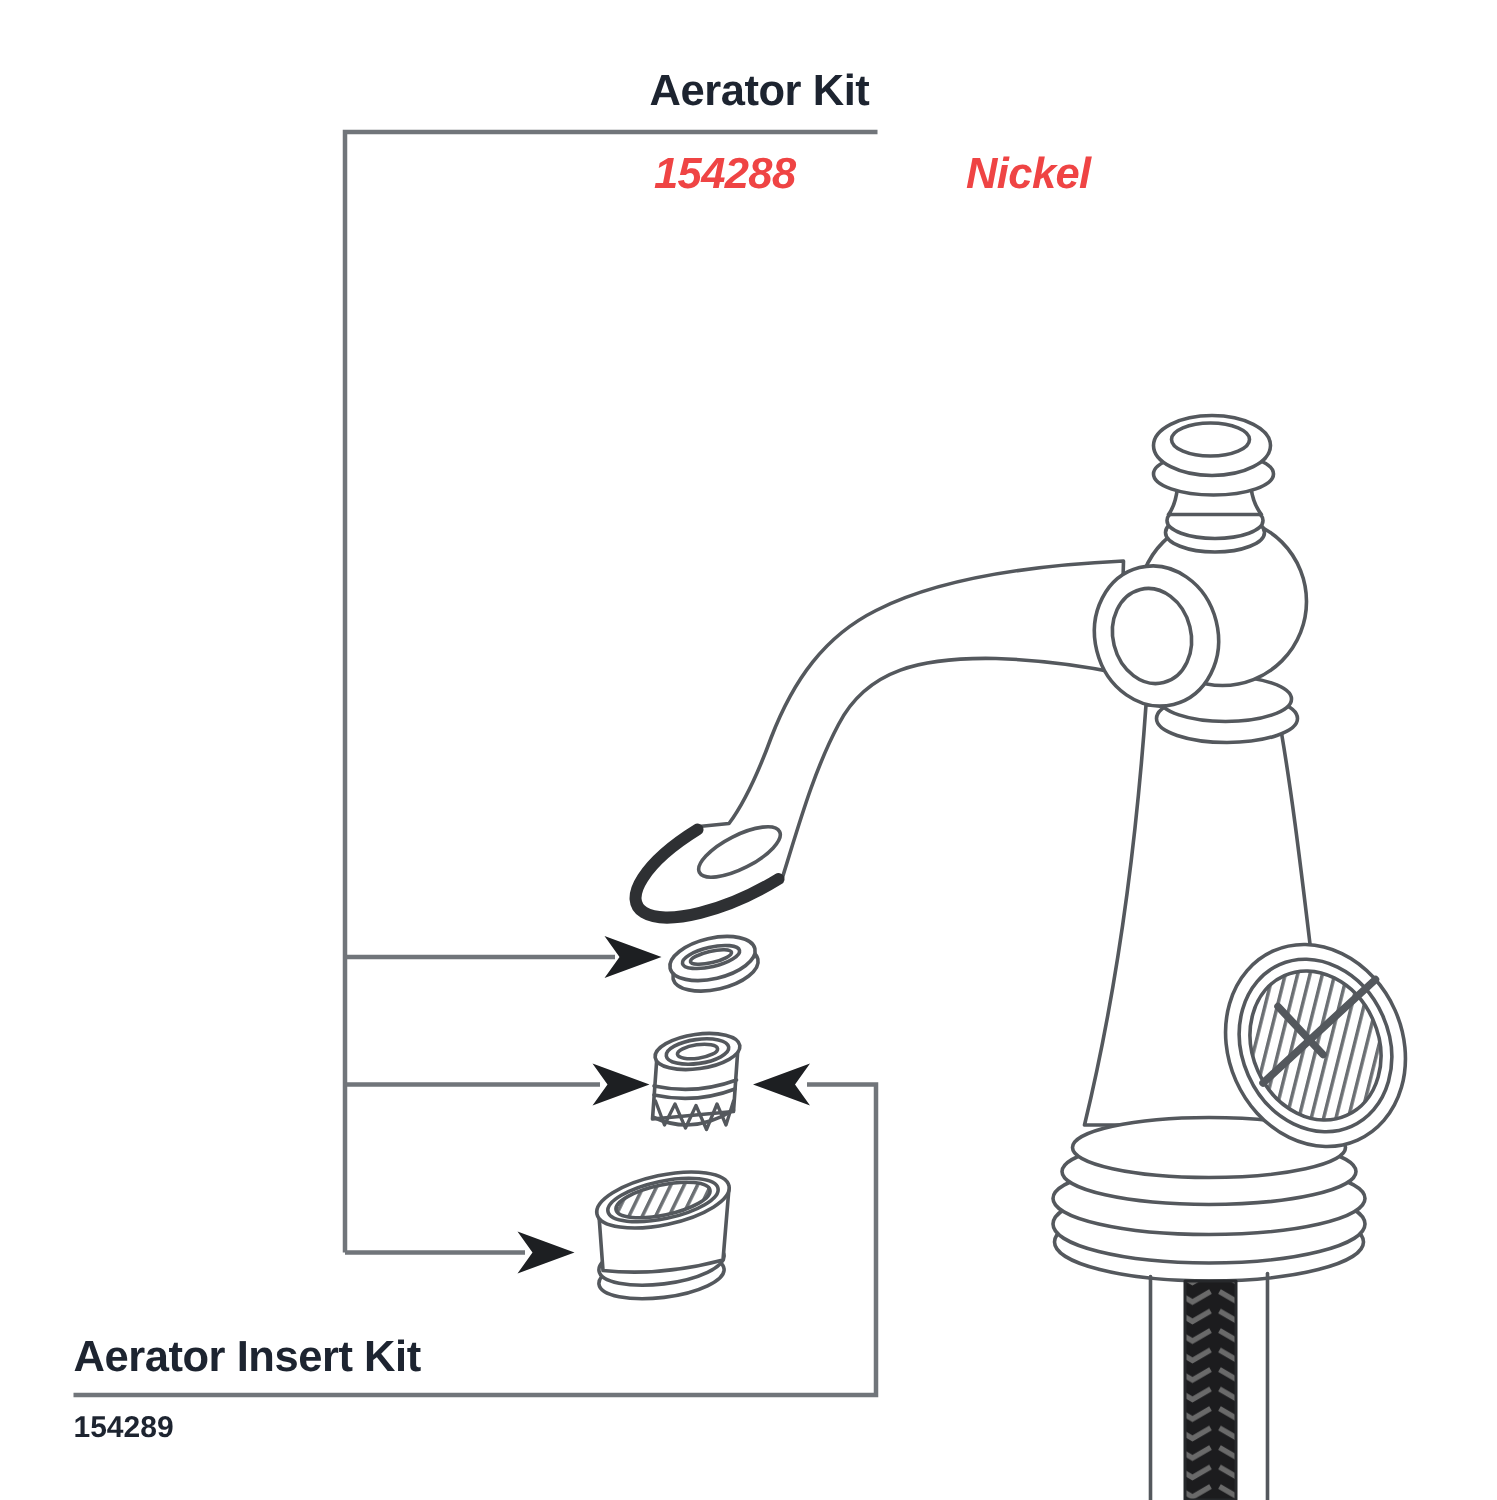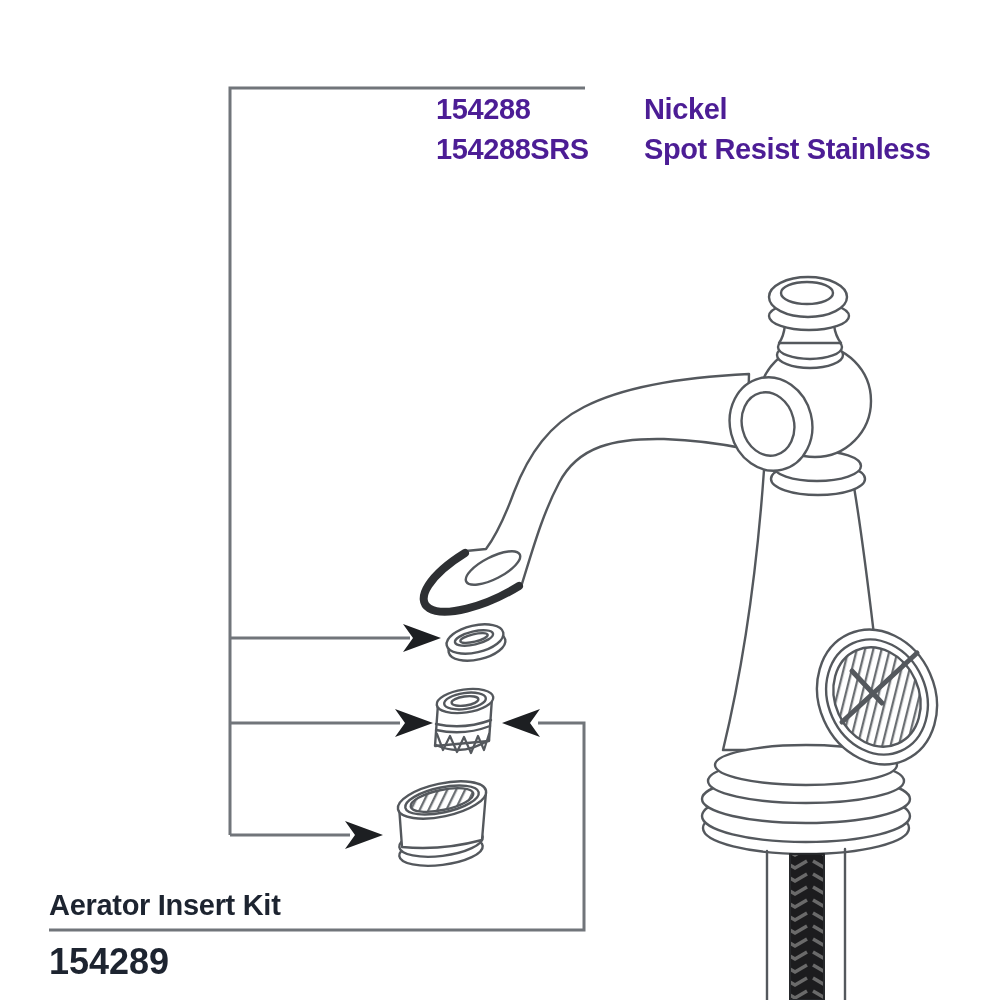--- a/index.html
+++ b/index.html
@@ -5,25 +5,25 @@
   html,body{margin:0;padding:0;}
   body{background:#e9e9e9;font-family:"Liberation Sans",sans-serif;}
   #stage{
     position:relative;width:998px;height:1000px;background:#ffffff;
     overflow:hidden;margin:0 auto;
   }
   #diagram-svg{position:absolute;left:0;top:0;width:998px;height:1000px;}
   .txt{position:absolute;color:#1d2430;font-weight:700;white-space:nowrap;}
   #aerator-kit-title{left:433px;top:45px;font-size:29px;letter-spacing:-0.3px;}
   #aerator-kit-list{position:absolute;left:436px;top:93px;}
-  .kit-row{display:flex;height:39.5px;align-items:flex-start;color:#4c1d95;font-weight:700;
-           font-size:29px;letter-spacing:-0.4px;}
+  .kit-row{display:flex;height:39.5px;align-items:flex-end;color:#ef4444;font-weight:700;
+           font-size:29px;letter-spacing:-0.4px;font-style:italic;}
   .kit-row .sku{width:208px;}
   #insert-kit-title{left:49px;top:889px;font-size:29px;letter-spacing:-0.3px;}
-  #insert-kit-sku{left:49px;top:941px;font-size:36px;}
+  #insert-kit-sku{left:49px;top:941px;font-size:20px;}
 </style>
 </head>
 <body>
 
 <div id="stage">
 
   <svg id="diagram-svg" viewBox="0 0 998 1000">
     <defs>
       <pattern id="hatch" width="8" height="8" patternUnits="userSpaceOnUse" patternTransform="rotate(38)">
         <rect width="8" height="8" fill="#ffffff"></rect>
@@ -137,29 +137,26 @@
         <ellipse cx="441" cy="851" rx="42" ry="14" transform="rotate(-7 441 851)"></ellipse>
         <ellipse cx="441" cy="842" rx="42" ry="14" transform="rotate(-7 441 842)"></ellipse>
         <path d="M 399 806 L 486 792 L 482 840 Q 441 851 402 847 Z"></path>
         <ellipse cx="442" cy="800" rx="45" ry="16.5" transform="rotate(-12 442 800)"></ellipse>
         <ellipse cx="442" cy="800" rx="37.5" ry="12.5" transform="rotate(-12 442 800)" fill="none"></ellipse>
         <ellipse cx="442" cy="800" rx="32" ry="10" transform="rotate(-12 442 800)" fill="url(#hatch)"></ellipse>
       </g>
     </g>
   </svg>
 
+  <div class="txt" id="aerator-kit-title">Aerator Kit</div>
 
   <div id="aerator-kit-list">
     <div class="kit-row">
       <span class="sku">154288</span>
       <span class="finish">Nickel</span>
-    </div>
-    <div class="kit-row">
-      <span class="sku">154288SRS</span>
-      <span class="finish">Spot Resist Stainless</span>
     </div>
     <div class="kit-row">
     </div>
   </div>
 
   <div class="txt" id="insert-kit-title">Aerator Insert Kit</div>
   <div class="txt" id="insert-kit-sku">154289</div>
 
 </div>
 

